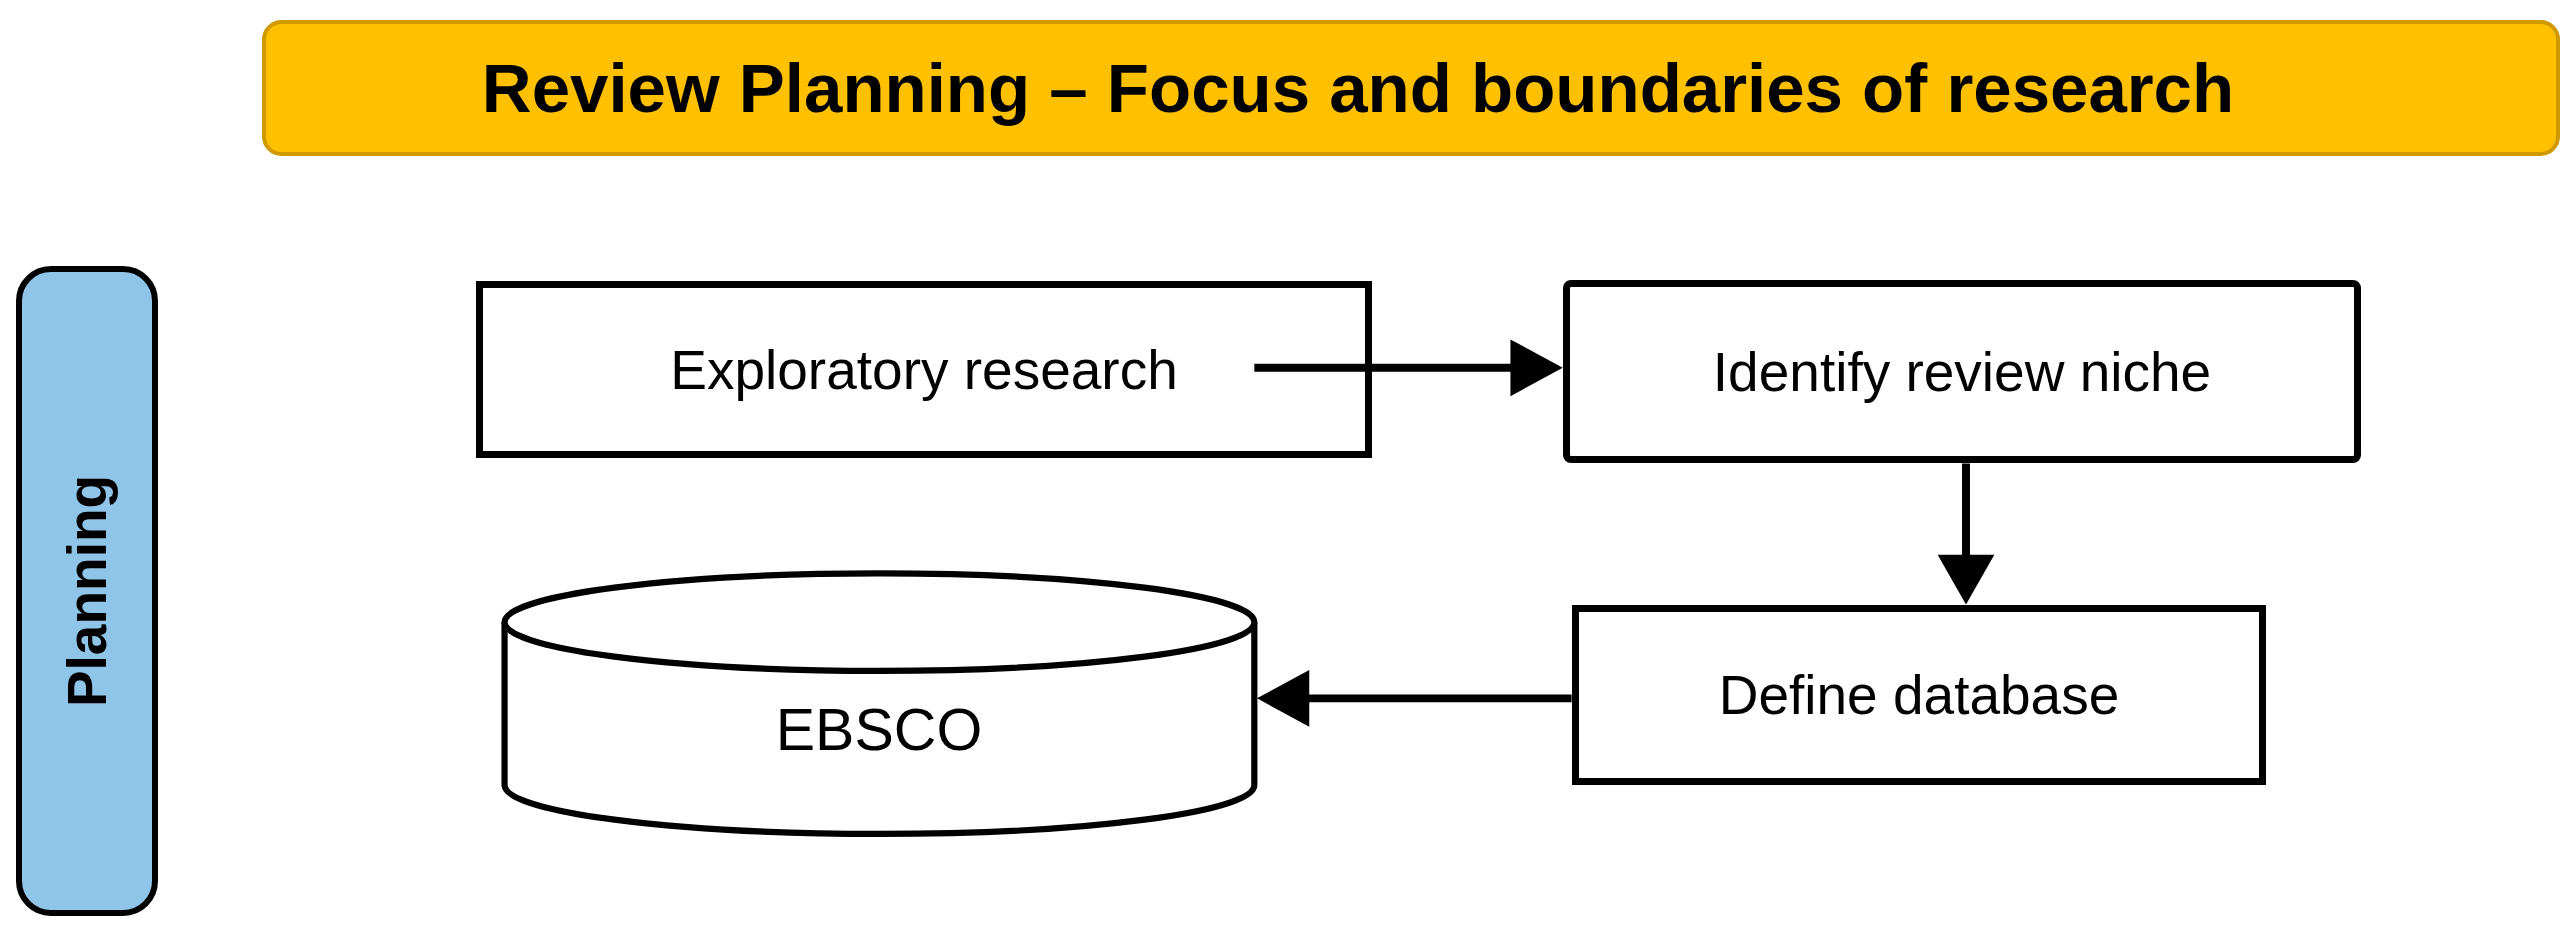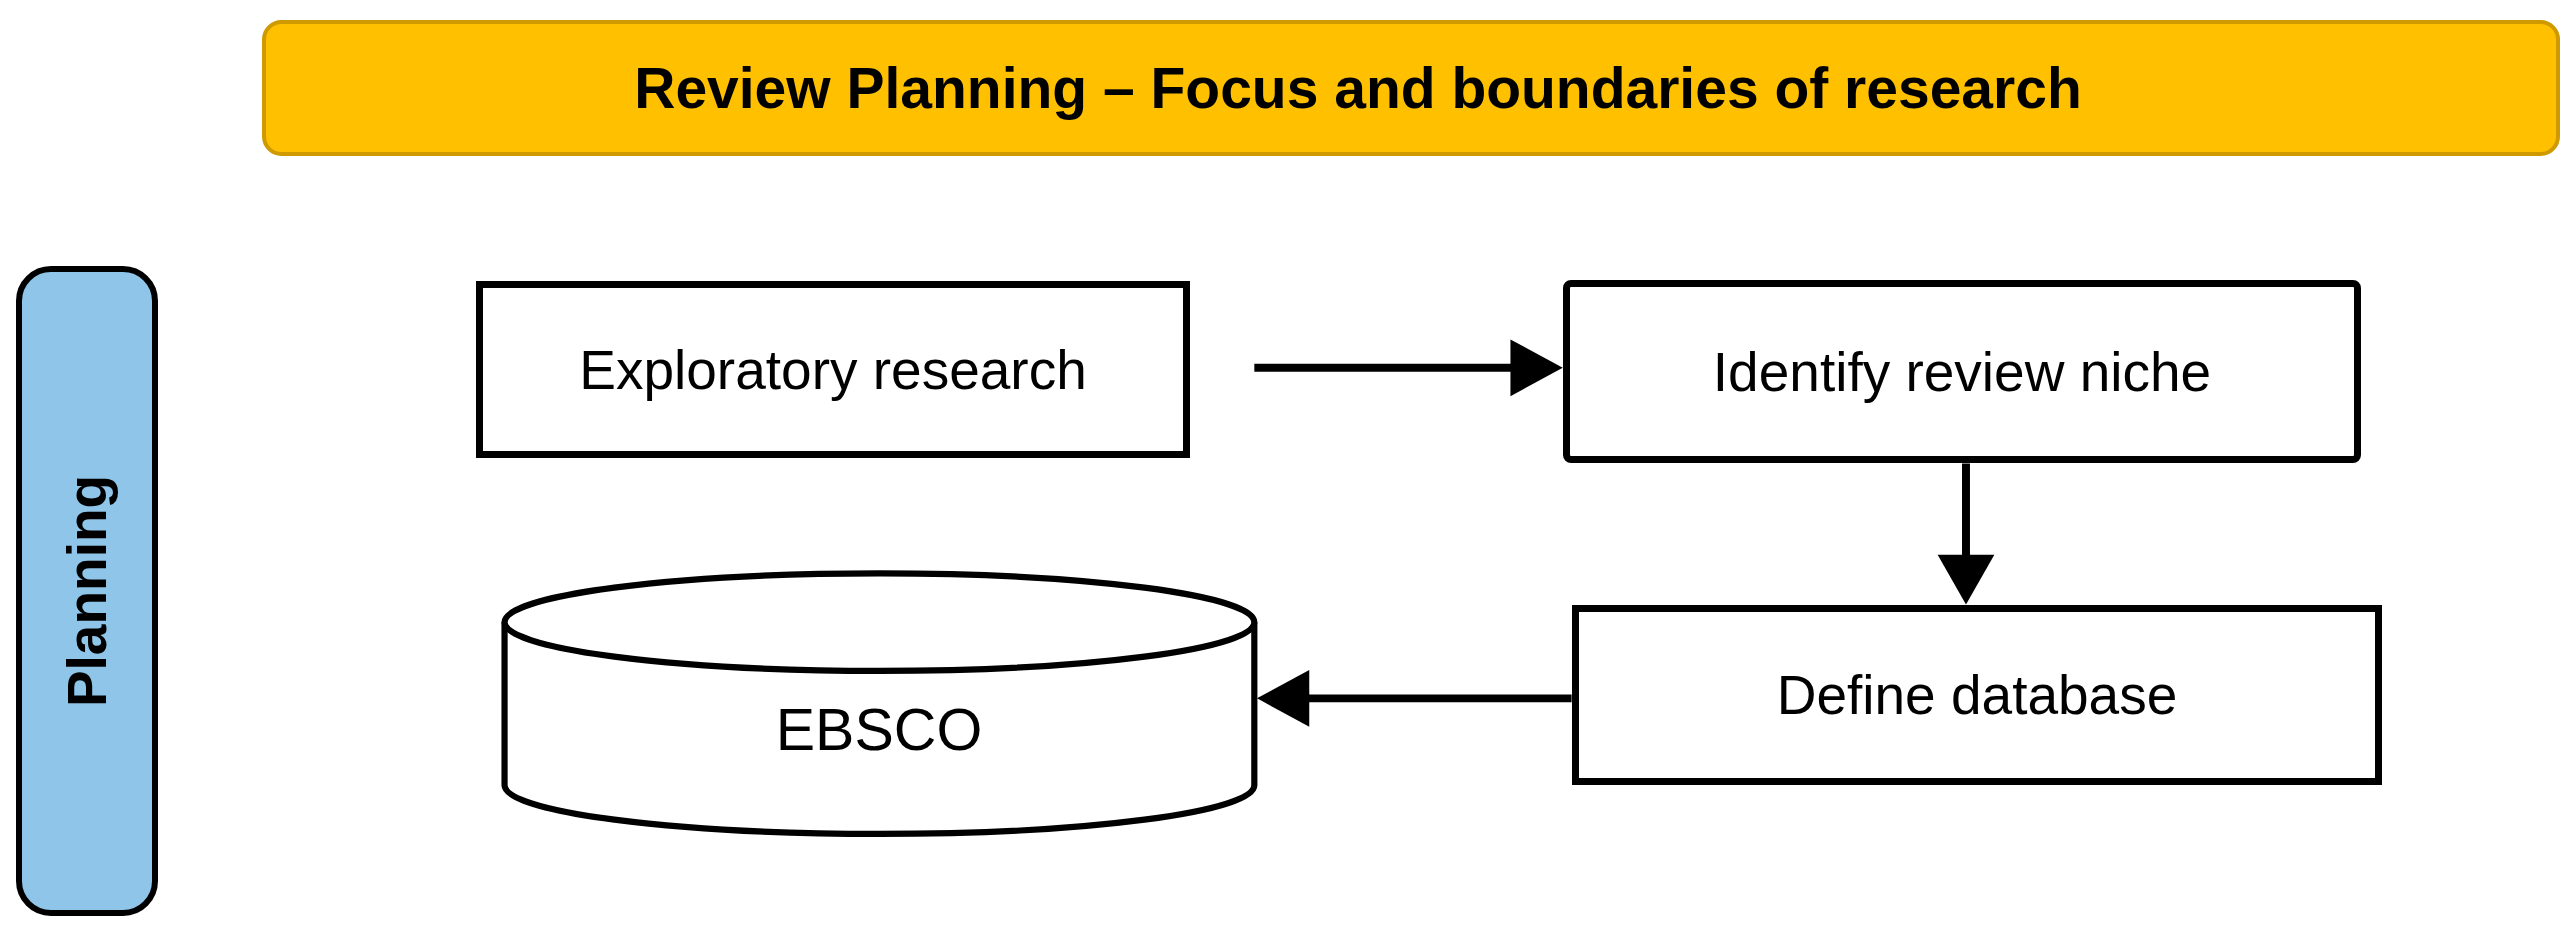--- a/index.html
+++ b/index.html
@@ -19,21 +19,21 @@
     left:262px; top:20.4px;
     width:2298px; height:136px;
     background:var(--banner-fill,#FFC000);
     border:4.4px solid var(--banner-border,#CE9A00);
     border-radius:19.5px;
     display:flex; align-items:center; justify-content:center;
     padding-right:106px;
   }
   .banner-title {
     font-weight:bold;
-    font-size:57px;
+    font-size:69px;
     white-space:nowrap;
   }
 
   
   .phase-bar {
     position:absolute;
     left:16px; top:266px;
     width:142px; height:650px;
     background:var(--planning-fill,#8FC5E9);
     border:6.2px solid var(--planning-border,#000000);
@@ -50,23 +50,23 @@
   
   .node {
     position:absolute;
     background:var(--node-fill,#FFFFFF);
     border:7px solid var(--node-border,#000000);
     display:flex; align-items:center; justify-content:center;
     font-size:55px;
     text-align:center;
     white-space:nowrap;
   }
-  .node-exploratory { left:476px;  top:281px; width:714px; height:177px; }
+  .node-exploratory { left:476px;  top:281px; width:896px; height:177px; }
   .node-identify    { left:1563px; top:280px; width:798px; height:183px;border-radius:8px; }
-  .node-define      { left:1572px; top:605px; width:810px; height:180px; }
+  .node-define      { left:1572px; top:605px; width:694px; height:180px; }
 
   
   .layer {
     position:absolute; left:0; top:0;
     width:2576px; height:935px;
     pointer-events:none;
   }
   .shape {
     fill:var(--node-fill,#FFFFFF);
     stroke:var(--node-border,#000000);

